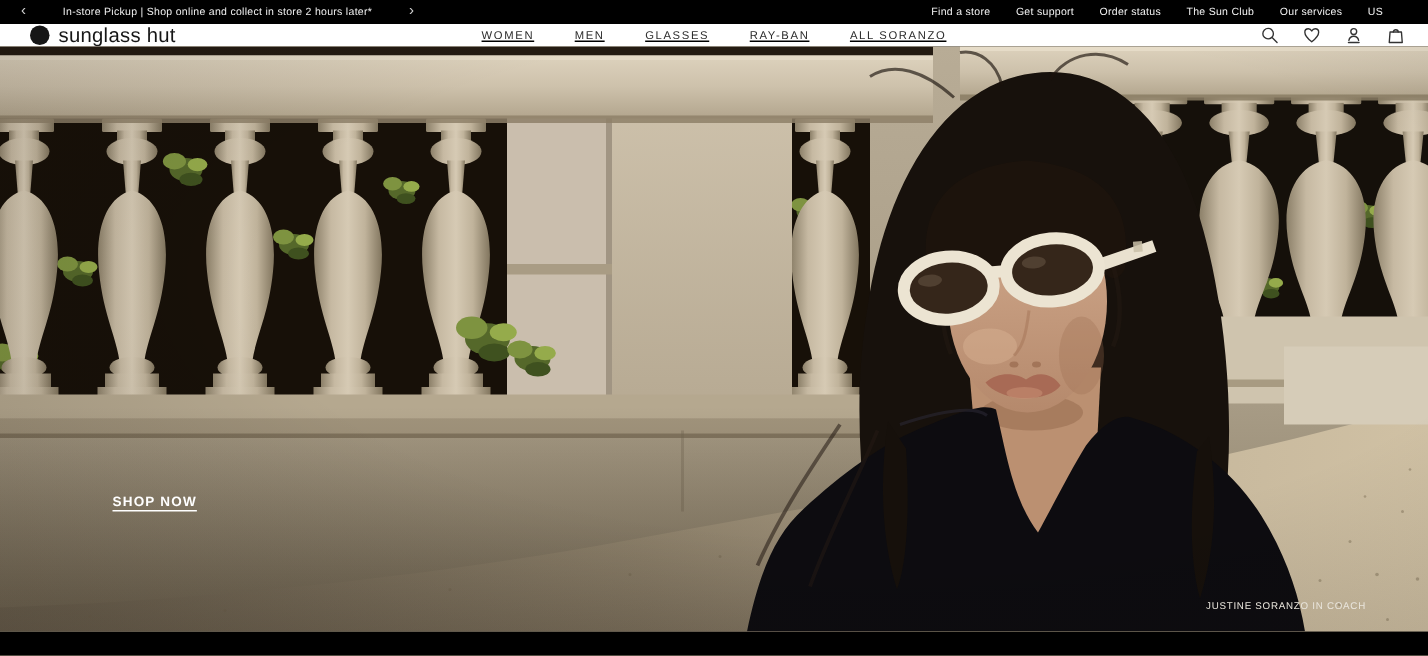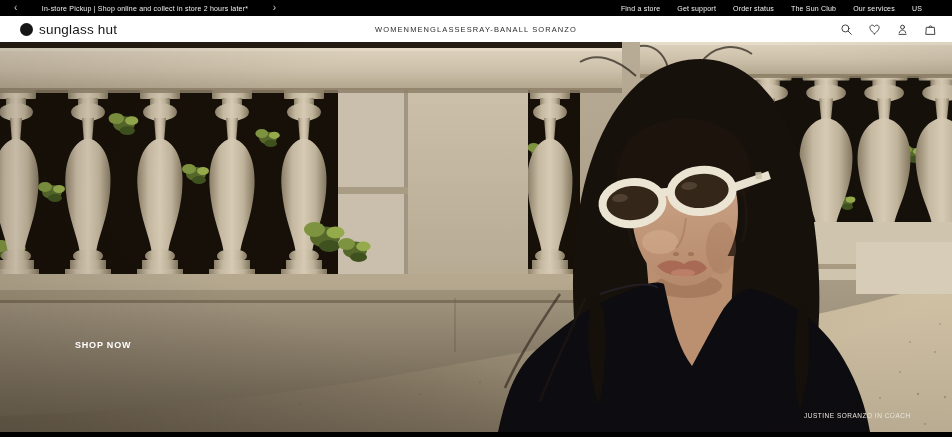--- a/index.html
+++ b/index.html
@@ -21,29 +21,29 @@
     background:none;border:0;color:#cfcfcf;font-size:10px;line-height:1;
     padding:0 2px;cursor:pointer;font-family:"Liberation Sans",sans-serif;
   }
   .promo-text{white-space:nowrap;color:#f1f1f1;}
   .promo-links{
     margin-left:auto;display:flex;gap:17px;padding-right:30px;align-items:center;
   }
   .promo-links a{color:#f3f3f3;text-decoration:none;white-space:nowrap;cursor:pointer;}
   
   .navbar{
-    height:26px;background:#fff;display:flex;align-items:center;
+    height:15px;background:#fff;display:flex;align-items:center;
     position:relative;padding:0 15px 0 20px;
   }
   .logo{display:flex;align-items:center;gap:6px;cursor:pointer;}
   .logo-dot{width:13px;height:13px;border-radius:50%;background:#161616;display:inline-block;}
   .logo-text{font-size:13.5px;color:#161616;letter-spacing:.2px;font-weight:500;white-space:nowrap;}
   .nav-links{
     position:absolute;left:50%;transform:translateX(-50%);
-    display:flex;
+    display:flex;gap:27px;text-decoration:underline;
   }
   .nav-links a{
     font-size:7.5px;letter-spacing:1.1px;color:#2b2b2b;text-decoration:none;
     white-space:nowrap;cursor:pointer;font-weight:400;
   }
   .nav-icons{margin-left:auto;display:flex;gap:14px;align-items:center;}
   .icon-btn{background:none;border:0;padding:0;cursor:pointer;width:14px;height:14px;display:flex;align-items:center;justify-content:center;}
   .icon-btn svg{width:13px;height:13px;stroke:#333;fill:none;stroke-width:1.7;stroke-linecap:round;stroke-linejoin:round;}
   
   .hero{position:relative;width:952px;height:390px;background:#a89c86;overflow:hidden;}
@@ -51,21 +51,21 @@
   .hero-copy{position:absolute;left:75px;top:287px;color:#f4f1ea;}
   .hero-title{
     margin:0;font-family:"Liberation Serif", serif;font-weight:400;
     font-size:25px;line-height:1.05;letter-spacing:.4px;color:#f4f1ea;
   }
   .hero-subtitle{
     margin:8px 0 0 0;font-size:8.5px;letter-spacing:.2px;color:#ece8df;white-space:nowrap;
   }
   .hero-cta{
     display:inline-block;margin-top:11px;font-size:9px;font-weight:bold;letter-spacing:.8px;
-    color:#fff;text-underline-offset:3px;cursor:pointer;
+    color:#fff;text-decoration:underline;text-underline-offset:3px;cursor:pointer;
   }
   .credit{
     position:absolute;left:804px;top:370px;font-size:6.5px;letter-spacing:.5px;
     color:#e9e5dc;white-space:nowrap;
   }
 </style>
 </head>
 <body>
 
 <div class="promo-bar">

